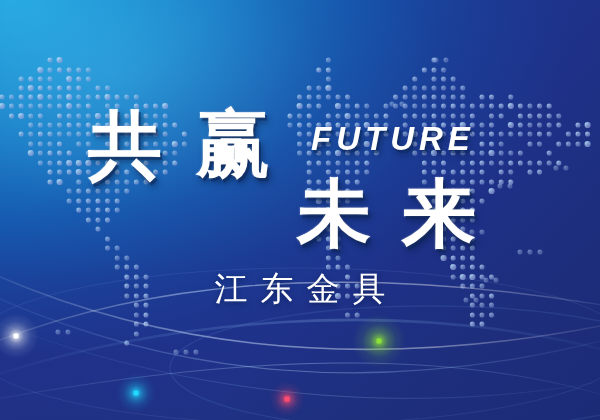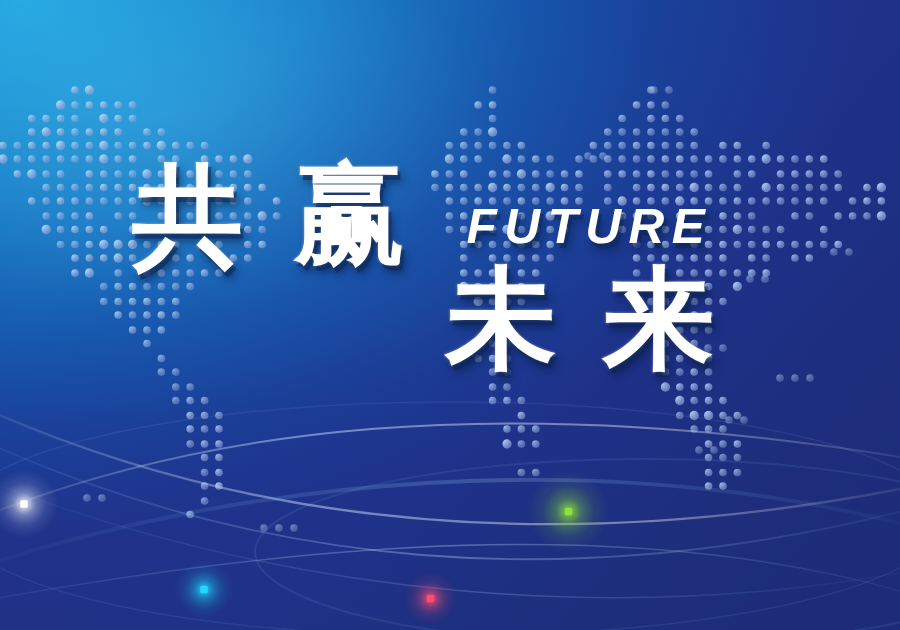--- a/index.html
+++ b/index.html
@@ -40,21 +40,21 @@
       2px 3px 0 rgba(12,38,86,0.55),
       3px 5px 6px rgba(8,26,66,0.55),
       0 0 2px rgba(255,255,255,0.5);
   }
   #cn-gong{left:88px;top:108px;font-size:74px;}
   #cn-ying{left:196px;top:106px;font-size:74px;}
   #cn-wei{left:297px;top:176px;font-size:74px;}
   #cn-lai{left:402px;top:176px;font-size:74px;}
 
   #future{
-    position:absolute;left:311px;top:134px;
+    position:absolute;left:311px;top:122px;
     font-family:"Liberation Sans","DejaVu Sans",sans-serif;
     font-style:italic;font-weight:700;font-size:33px;letter-spacing:5px;
     color:#ffffff;line-height:1;
     text-shadow:
       2px 3px 0 rgba(12,38,86,0.5),
       3px 5px 6px rgba(8,26,66,0.5);
   }
 
   #subtitle{
     position:absolute;left:0;right:0;top:272px;text-align:center;
@@ -700,15 +700,16 @@
         <div class="core" style="background: rgb(140, 226, 58); box-shadow: rgb(140, 226, 58) 0px 0px 7px, rgba(140, 226, 58, 0.533) 0px 0px 14px;"></div>
       </div>
     </div>
 
   <div class="txtlayer">
     <div class="cn-big" id="cn-gong">共</div>
     <div class="cn-big" id="cn-ying">赢</div>
     <div class="cn-big" id="cn-wei">未</div>
     <div class="cn-big" id="cn-lai">来</div>
     <div id="future">FUTURE</div>
+    <div id="subtitle">江东金具</div>
   </div>
 
 </div>
 
 </body></html>

